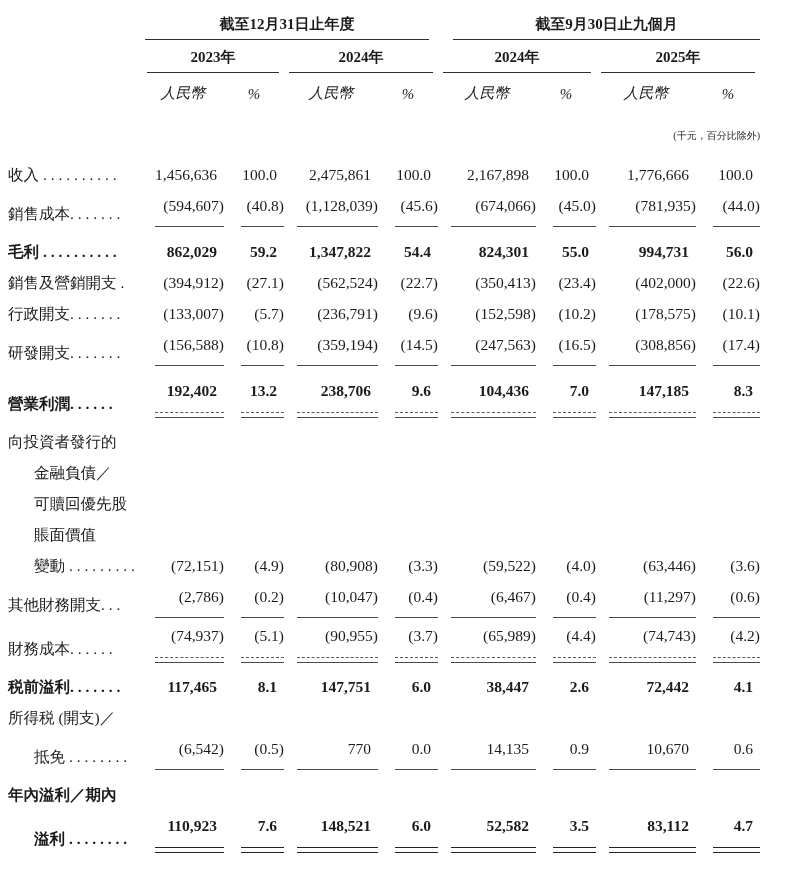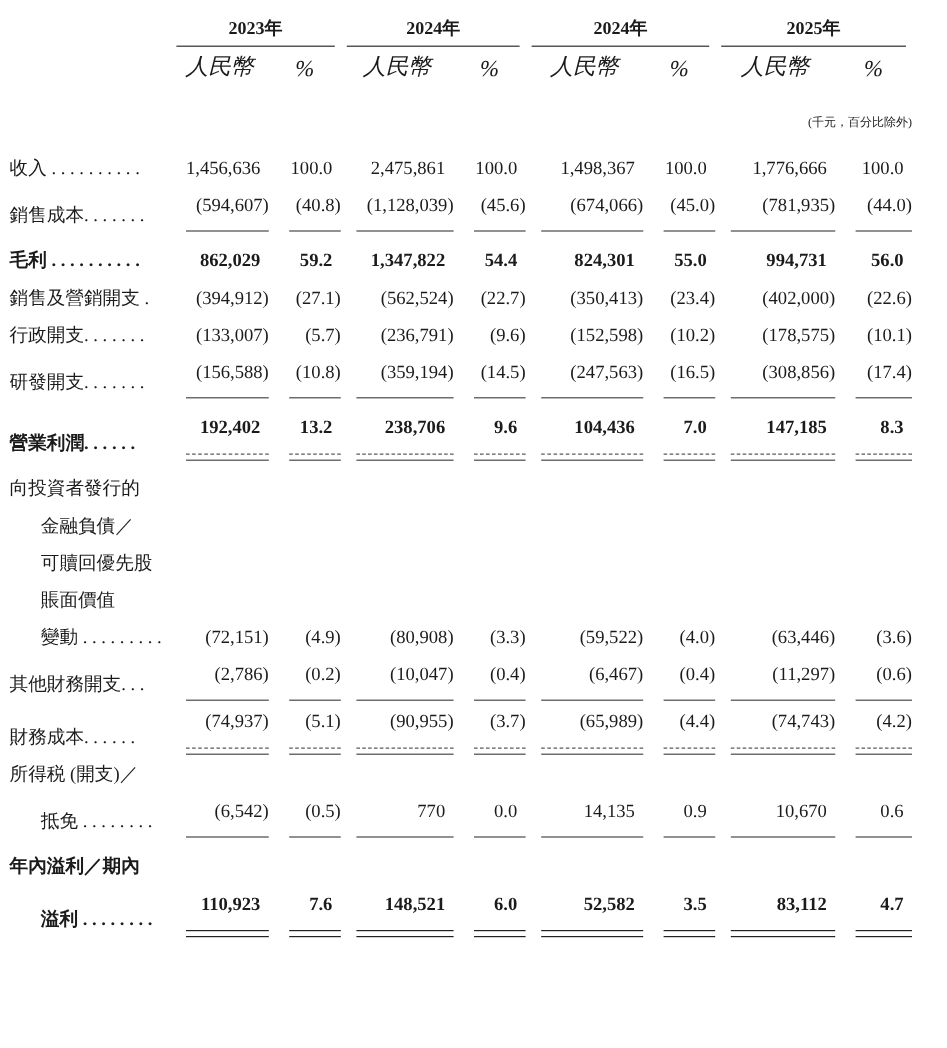--- a/index.html
+++ b/index.html
@@ -36,21 +36,21 @@
   }
   tr.period-row th:nth-child(3) .grp-rule { margin: 0 0 0 15px; }
   tr.year-row th { height: 33px; }
   .yr-rule {
     border-bottom: 1.4px solid #2f2f2f;
     padding-bottom: 5px; margin: 0 5px 0 5px;
     text-align: center;
   }
   tr.subcol-row td {
     height: 30px; text-align: center;
-    font-style: italic; font-size: 19px;
+    font-style: italic; font-size: 15px;
   }
   tr.note-row td {
     height: 22px; text-align: center;
     font-style: italic; font-size: 14.5px;
   }
   tr.unit-row td {
     height: 46px; text-align: right; vertical-align: middle;
     font-size: 10px;
     padding-top: 10px;
   }
@@ -104,20 +104,29 @@
         <col class="c-rmb1">
         <col class="c-pct1">
         <col class="c-rmb2">
         <col class="c-pct2">
       <col class="c-rmb3">
         <col class="c-pct3">
         <col class="c-rmb4">
         <col class="c-pct4">
     </colgroup>
     <thead>
+      <tr class="period-row">
+        <th></th>
+        <th colspan="4">
+          <div class="grp-rule">截至12月31日止年度</div>
+        </th>
+        <th colspan="4">
+          <div class="grp-rule">截至9月30日止九個月</div>
+        </th>
+      </tr>
       <tr class="year-row">
         <th></th>
         <th colspan="2">
           <div class="yr-rule">2023年</div>
         </th>
         <th colspan="2">
           <div class="yr-rule">2024年</div>
         </th>
         <th colspan="2">
           <div class="yr-rule">2024年</div>
@@ -141,21 +150,21 @@
         <td colspan="9">(千元，百分比除外)</td>
       </tr>
     </thead>
     <tbody>
         <tr class="">
           <td class="lbl">收入 . . . . . . . . . .</td>
           <td class="num col-rmb"><span class="val pad">1,456,636</span></td>
           <td class="num col-pct"><span class="val pad">100.0</span></td>
           <td class="num col-rmb"><span class="val pad">2,475,861</span></td>
           <td class="num col-pct"><span class="val pad">100.0</span></td>
-          <td class="num col-rmb"><span class="val pad">1,498,367</span></td>
+          <td class="num col-rmb"><span class="val pad">2,167,898</span></td>
           <td class="num col-pct"><span class="val pad">100.0</span></td>
           <td class="num col-rmb"><span class="val pad">1,776,666</span></td>
           <td class="num col-pct"><span class="val pad">100.0</span></td>
         </tr>
         <tr class="r-single">
           <td class="lbl">銷售成本. . . . . . .</td>
           <td class="num col-rmb"><span class="val">(594,607)</span></td>
           <td class="num col-pct"><span class="val">(40.8)</span></td>
           <td class="num col-rmb"><span class="val">(1,128,039)</span></td>
           <td class="num col-pct"><span class="val">(45.6)</span></td>
@@ -289,20 +298,31 @@
           <td class="lbl">財務成本. . . . . .</td>
           <td class="num col-rmb"><span class="val">(74,937)</span></td>
           <td class="num col-pct"><span class="val">(5.1)</span></td>
           <td class="num col-rmb"><span class="val">(90,955)</span></td>
           <td class="num col-pct"><span class="val">(3.7)</span></td>
           <td class="num col-rmb"><span class="val">(65,989)</span></td>
           <td class="num col-pct"><span class="val">(4.4)</span></td>
           <td class="num col-rmb"><span class="val">(74,743)</span></td>
           <td class="num col-pct"><span class="val">(4.2)</span></td>
         </tr>
+        <tr class="b gt">
+          <td class="lbl">税前溢利. . . . . . .</td>
+          <td class="num col-rmb"><span class="val pad">117,465</span></td>
+          <td class="num col-pct"><span class="val pad">8.1</span></td>
+          <td class="num col-rmb"><span class="val pad">147,751</span></td>
+          <td class="num col-pct"><span class="val pad">6.0</span></td>
+          <td class="num col-rmb"><span class="val pad">38,447</span></td>
+          <td class="num col-pct"><span class="val pad">2.6</span></td>
+          <td class="num col-rmb"><span class="val pad">72,442</span></td>
+          <td class="num col-pct"><span class="val pad">4.1</span></td>
+        </tr>
         <tr class="">
           <td class="lbl">所得税 (開支)／</td>
           <td class="num col-rmb"></td>
           <td class="num col-pct"></td>
           <td class="num col-rmb"></td>
           <td class="num col-pct"></td>
           <td class="num col-rmb"></td>
           <td class="num col-pct"></td>
           <td class="num col-rmb"></td>
           <td class="num col-pct"></td>

